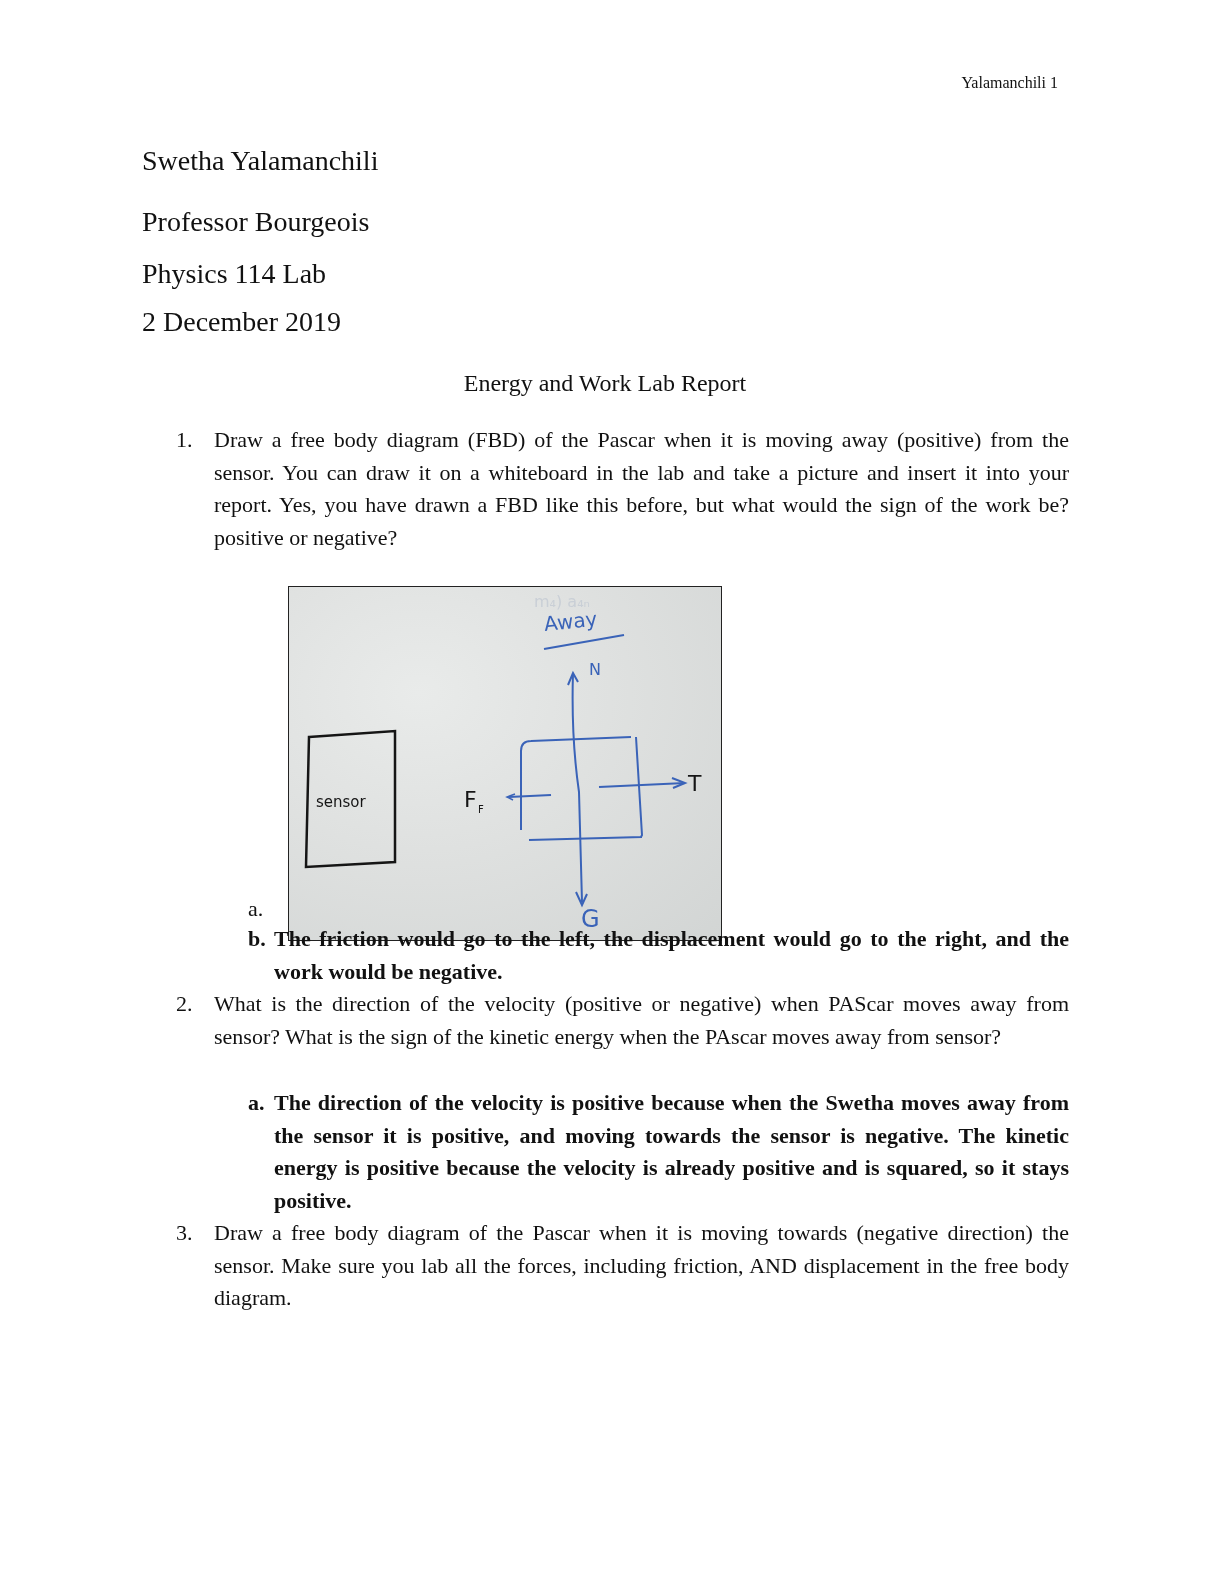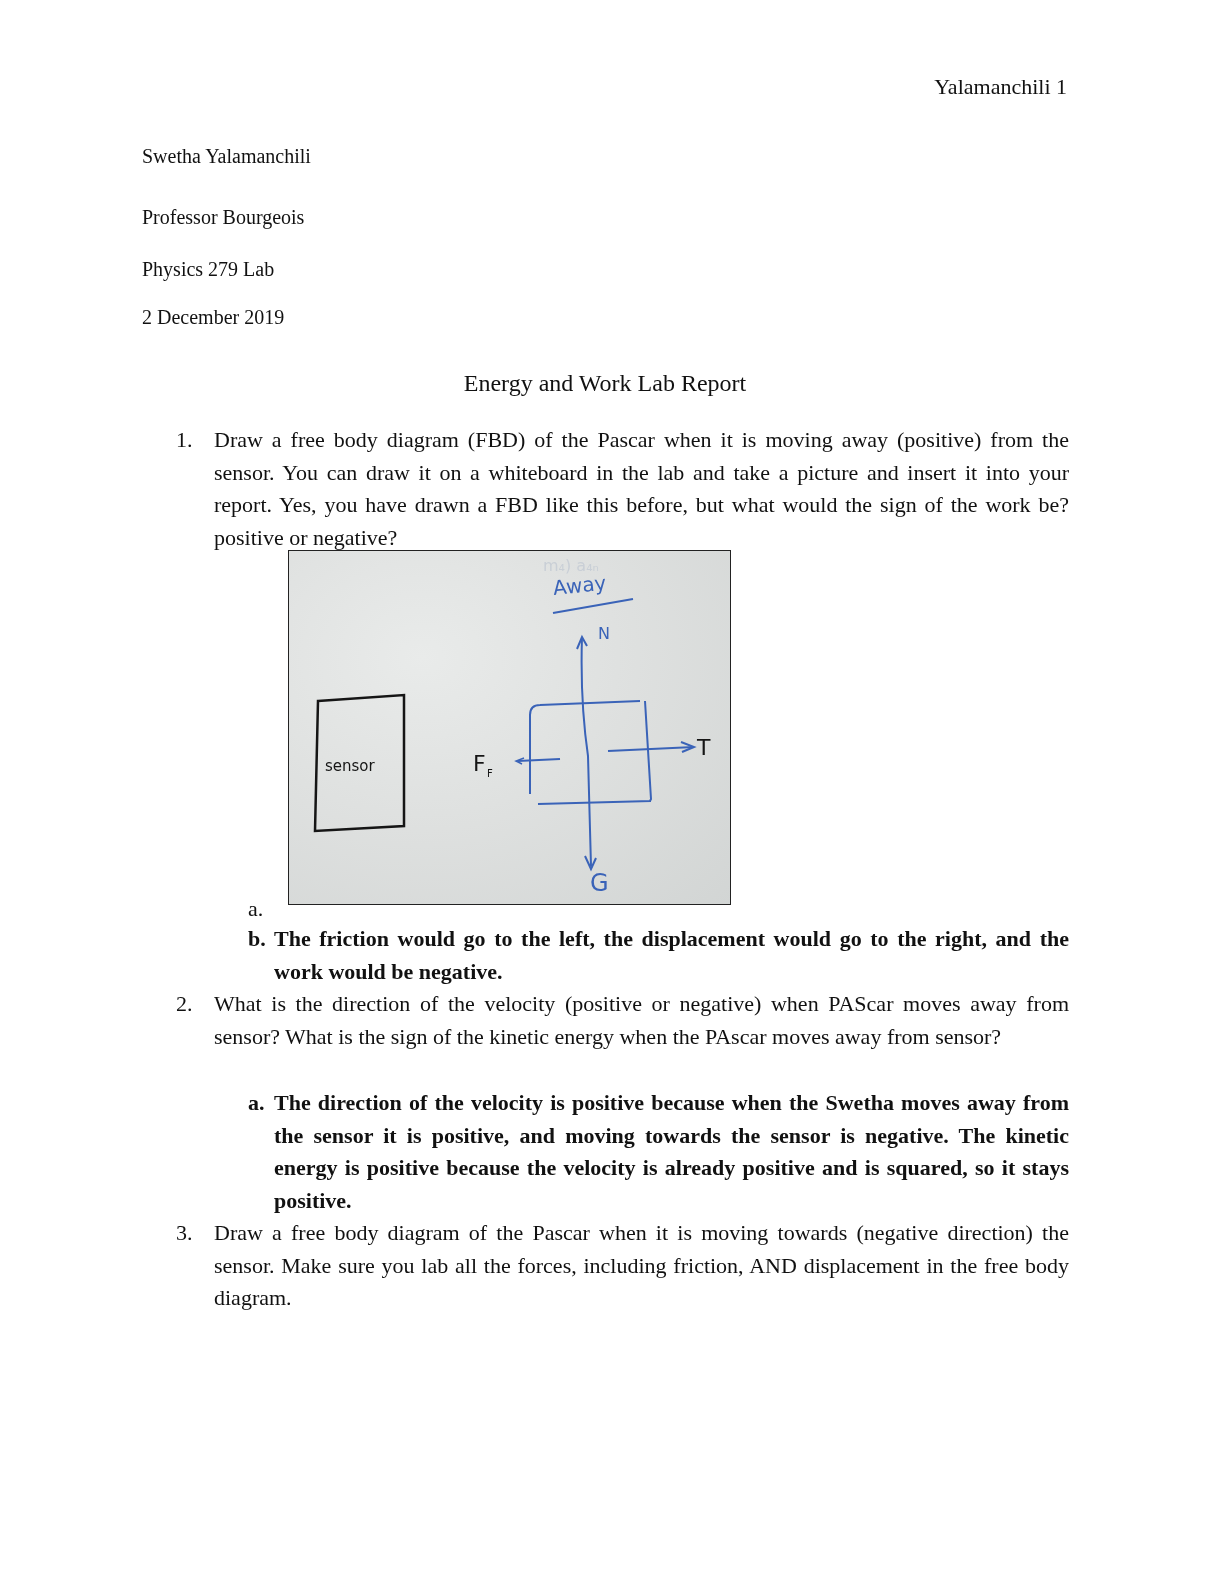--- a/index.html
+++ b/index.html
@@ -1,40 +1,40 @@
 <!DOCTYPE html>
 <html><head>
 <meta charset="utf-8">
 <style>
   html, body { margin: 0; padding: 0; background: #ffffff; }
   body { width: 1224px; height: 1584px; position: relative; overflow: hidden;
          font-family: "Liberation Serif", "DejaVu Serif", serif; color: #111; }
   .abs { position: absolute; }
-  .hdr { right: 157px; top: 74px; font-size: 22px; }
-  .line { left: 142px; font-size: 20px; }
+  .hdr { right: 166px; top: 74px; font-size: 16px; }
+  .line { left: 142px; font-size: 28px; }
   .title { left: 0; width: 1210px; text-align: center; top: 370px; font-size: 24px; }
   .item { position: absolute; left: 176px; width: 893px; font-size: 22px; line-height: 32.6px; }
   .item .num { position: absolute; left: 0; top: 0; }
   .item .txt { margin-left: 38px; text-align: justify; text-align-last: left; }
   .sub { position: absolute; left: 248px; width: 821px; font-size: 22px; line-height: 32.6px; font-weight: bold; }
   .sub .num { position: absolute; left: 0; top: 0; }
   .sub .txt { margin-left: 26px; text-align: justify; text-align-last: left; }
   .sub.plain { font-weight: normal; }
-  .photo { left: 288px; top: 550px; width: 432px; height: 353px; border: 1.5px solid #222;
-           background: radial-gradient(ellipse at 30% 30%, #e9ebea 0%, #dfe1e0 45%, #d2d5d4 100%); overflow: hidden; padding-left: 9px; }
+  .photo { left: 288px; top: 586px; width: 432px; height: 353px; border: 1.5px solid #222;
+           background: radial-gradient(ellipse at 30% 30%, #e9ebea 0%, #dfe1e0 45%, #d2d5d4 100%); overflow: hidden; }
   .photo svg { width: 100%; height: 100%; display: block; }
 </style>
 </head>
 <body>
 
 <div class="abs hdr">Yalamanchili 1</div>
 
 <div class="abs line" style="top:145px">Swetha Yalamanchili</div>
 <div class="abs line" style="top:206px">Professor Bourgeois</div>
-<div class="abs line" style="top:258px">Physics 279 Lab</div>
+<div class="abs line" style="top:258px">Physics 114 Lab</div>
 <div class="abs line" style="top:306px">2 December 2019</div>
 
 <div class="abs title">Energy and Work Lab Report</div>
 
 <div class="item" style="top:424px">
   <span class="num">1.</span>
   <div class="txt">Draw a free body diagram (FBD) of the Pascar when it is moving away (positive) from the sensor. You can draw it on a whiteboard in the lab and take a picture and insert it into your report. Yes, you have drawn a FBD like this before, but what would the sign of the work be? positive or negative?</div>
 </div>
 
 <div class="abs photo">

